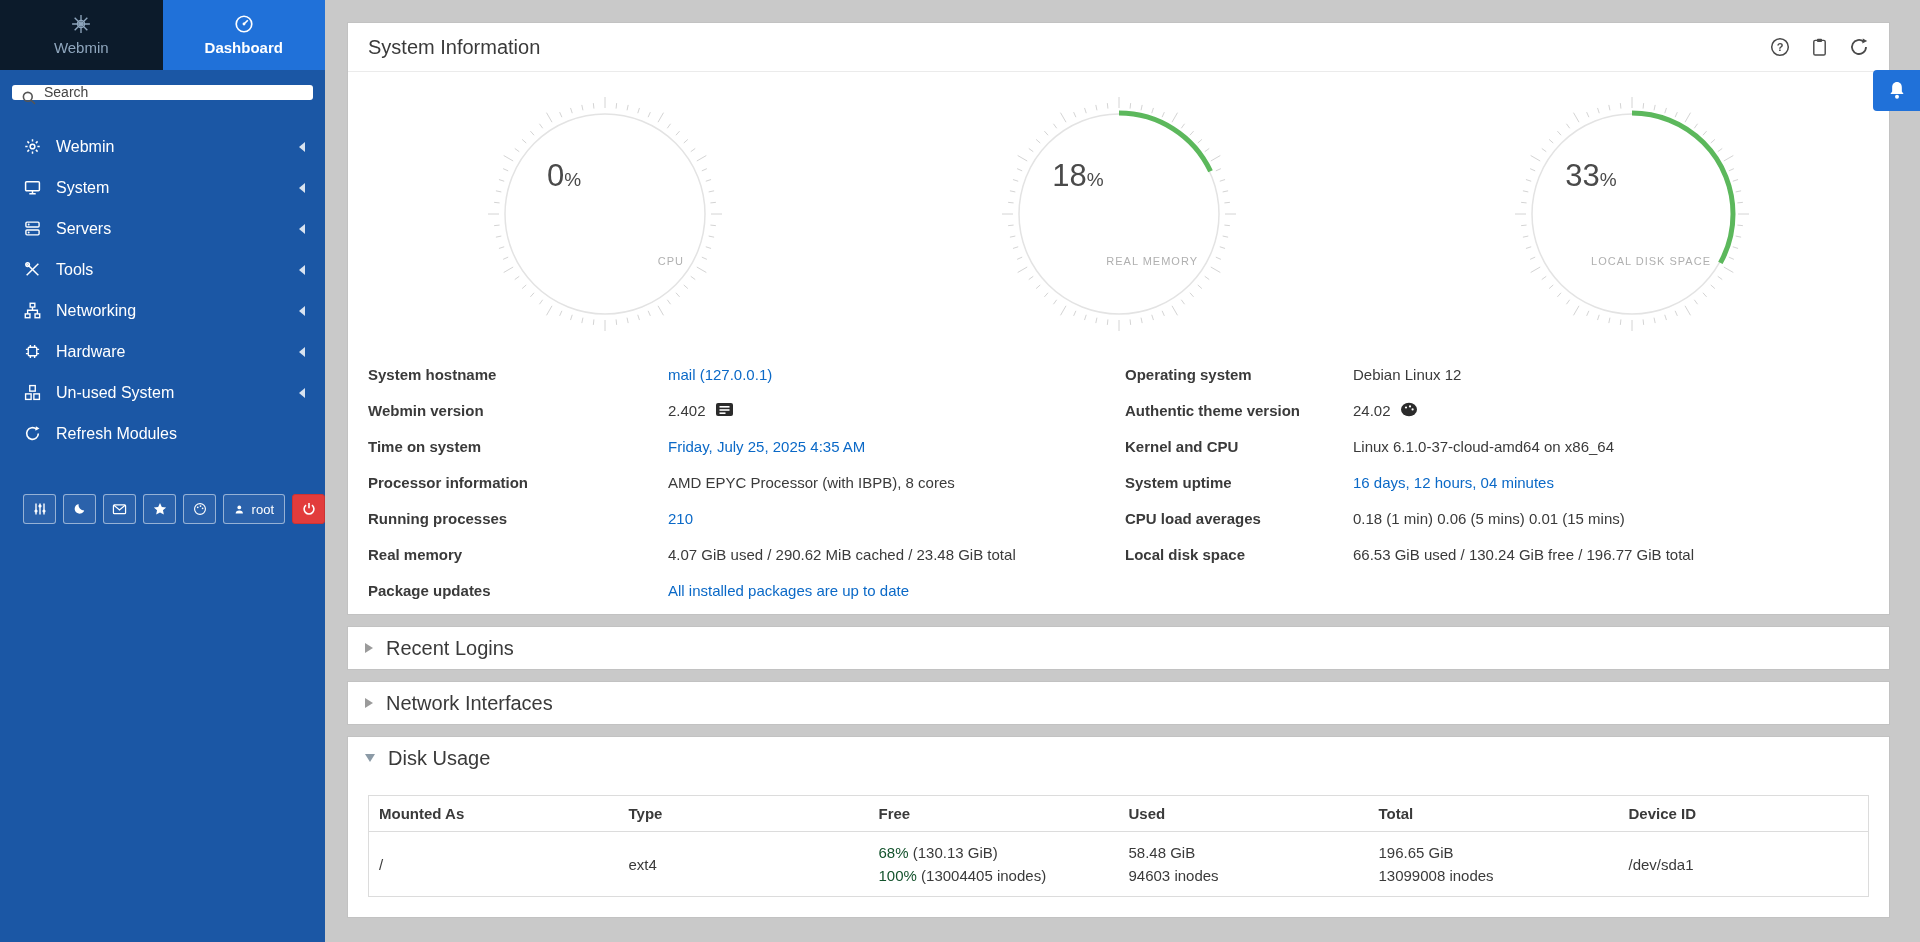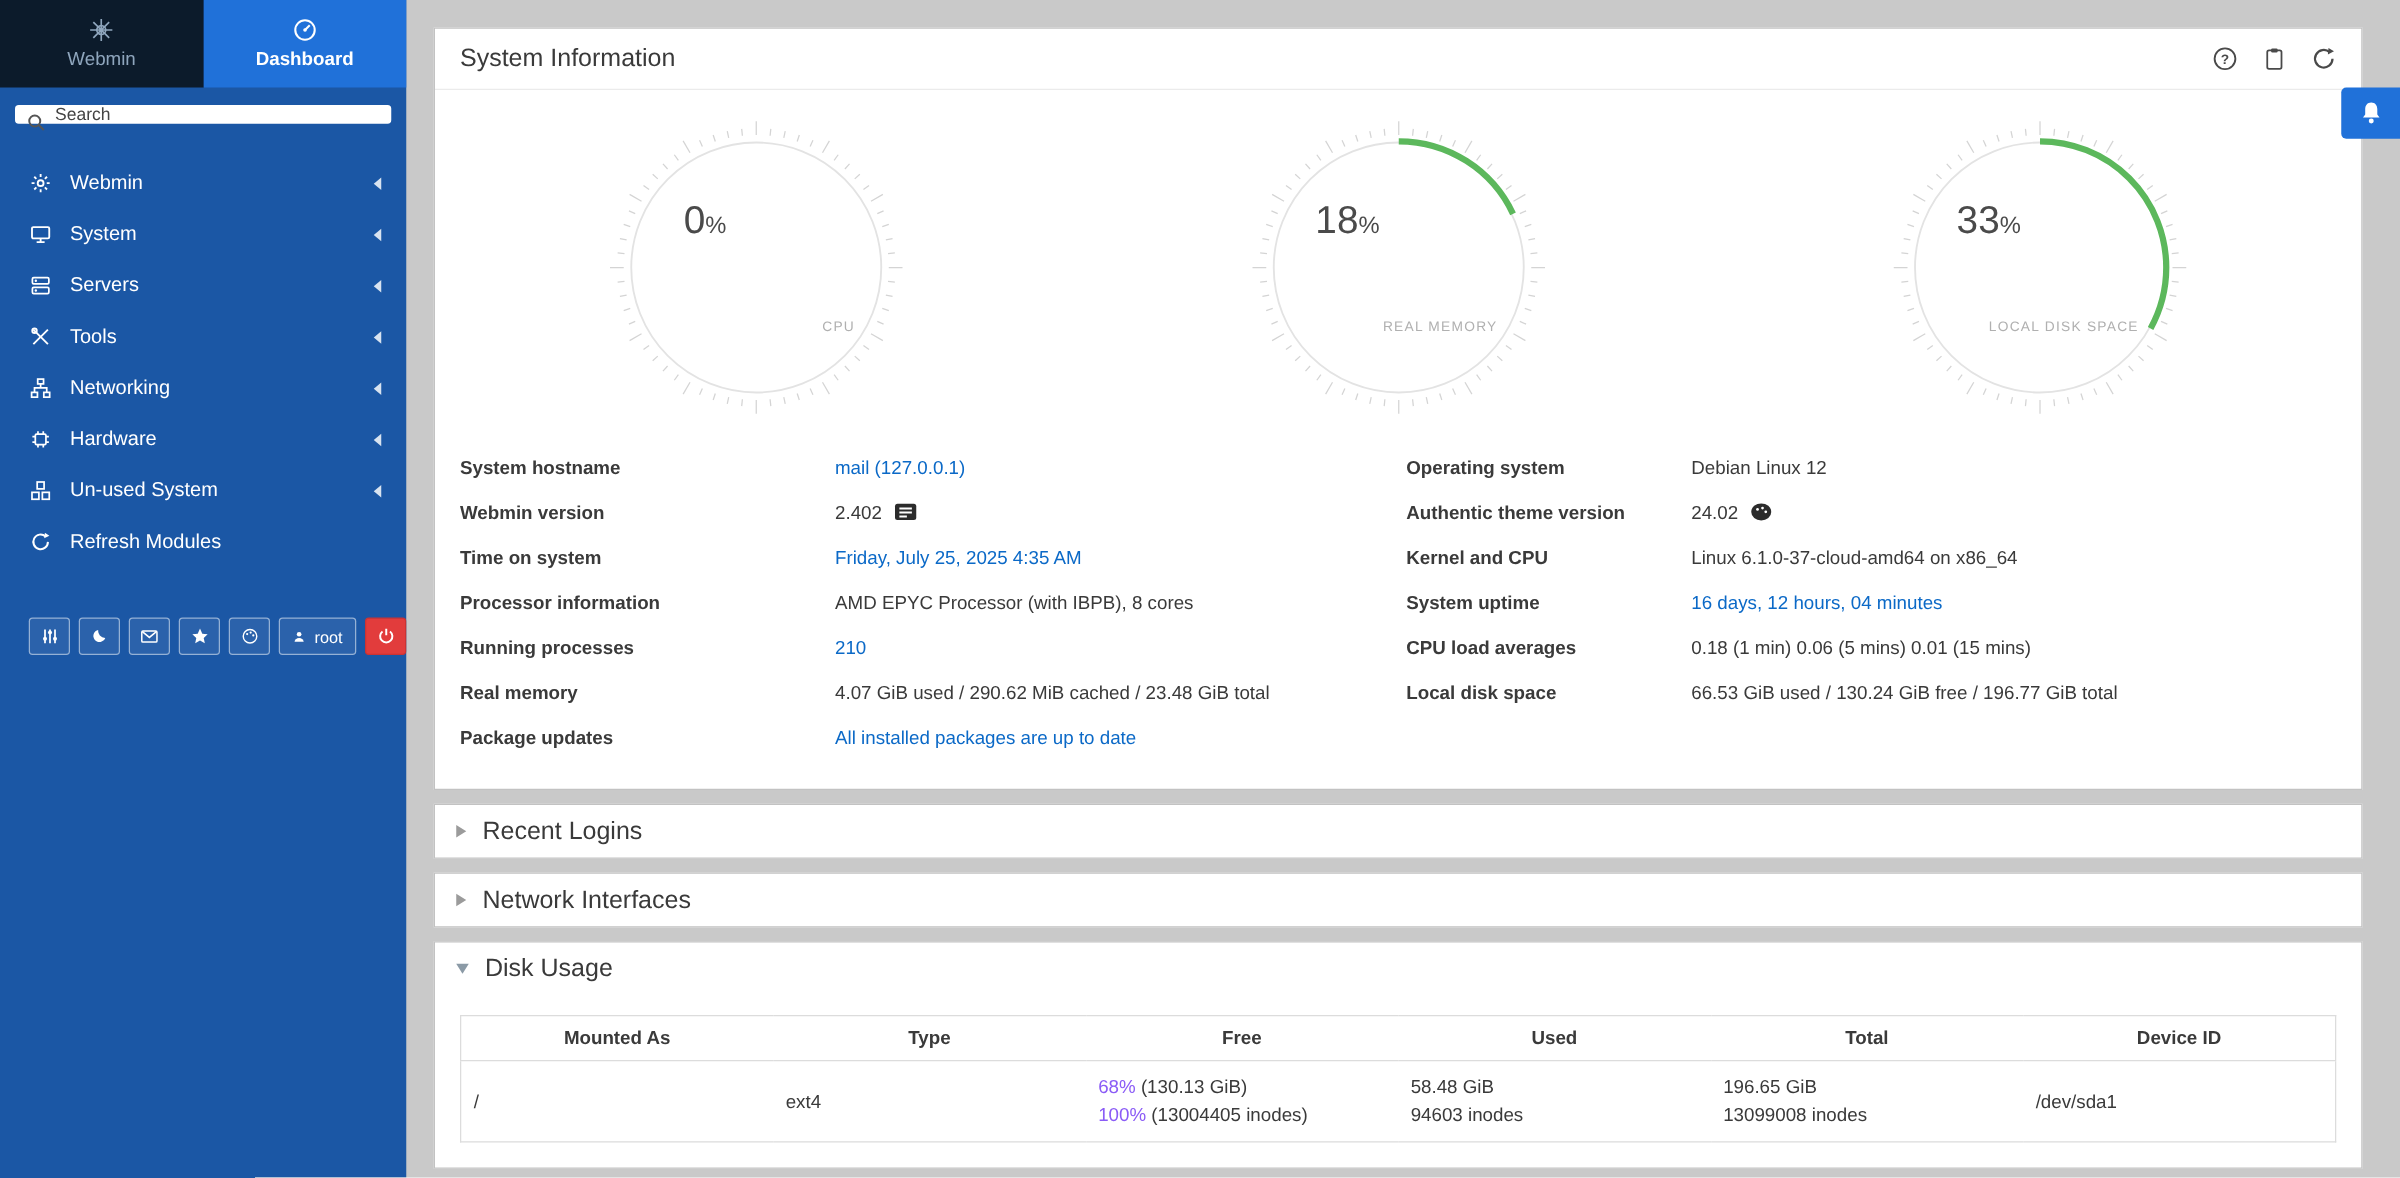--- a/index.html
+++ b/index.html
@@ -38,41 +38,41 @@
 
   .gauges{display:flex;padding-top:22px}
   .gauge-cell{flex:1;display:flex;justify-content:center}
   .gauge .ticks line{stroke:#d4d4d4;stroke-width:1}
   .gauge .ring{fill:none;stroke:#e3e3e3;stroke-width:1.5}
   .gauge .arc{fill:none;stroke:#5cb85c;stroke-width:5}
   .gauge .pct{font-size:31px;fill:#4a4a4a}
   .gauge .pctsign{font-size:19px}
   .gauge .glabel{font-size:11px;fill:#b0b0b0;letter-spacing:1px}
 
-  .info-grid{display:flex;padding:22px 20px 23px}
+  .info-grid{display:flex;padding:22px 20px 6px}
   .info-col{display:flex;flex-direction:column}
   .info-col-left{flex:0 0 757px}
   .info-col-right{flex:1}
   .info-row{display:flex;align-items:center;height:36px;font-size:15px;color:#3a3a3a}
   .info-label{font-weight:700;flex:none}
   .info-col-left .info-label{width:300px}
   .info-col-right .info-label{width:228px}
   .info-value{display:flex;align-items:flex-start;gap:9px;white-space:nowrap}
   a.link{color:#0b69c7;text-decoration:none;cursor:pointer}
   .badge-btn{line-height:0;padding:0}
 
   .bar-header{display:flex;align-items:center;gap:13px;height:42px;padding:0 17px;cursor:pointer}
   .tri-right{width:0;height:0;border-left:8px solid #9b9b9b;border-top:5px solid transparent;border-bottom:5px solid transparent}
   .tri-down{width:0;height:0;border-top:8px solid #8b9aa6;border-left:5px solid transparent;border-right:5px solid transparent}
 
   .disk-body{padding:16px 20px 20px}
   table.disk{width:100%;border-collapse:collapse;table-layout:fixed;font-size:15px;color:#3a3a3a;border:1px solid #dcdcdc}
-  table.disk th{font-weight:700;text-align:center;padding:9px 10px;border-bottom:1px solid #dcdcdc;font-size:15px}
+  table.disk th{font-weight:700;text-align:left;padding:9px 10px;border-bottom:1px solid #dcdcdc;font-size:15px}
   table.disk td{padding:9px 10px;vertical-align:middle;line-height:23px}
-  .green{color:#8b5cf6;text-decoration:none;cursor:pointer}
+  .green{color:#14532d;text-decoration:none;cursor:pointer}
 
   .bell{position:absolute;right:0;top:70px;width:47px;height:41px;background:#2071d9;border-radius:4px 0 0 4px;display:flex;align-items:center;justify-content:center;z-index:10;cursor:pointer}
 </style>
 </head>
 <body>
 
 <div class="sidebar">
   <div class="tabs">
     <div class="tab tab-webmin">
       <svg width="20" height="20" viewBox="0 0 18 18">

